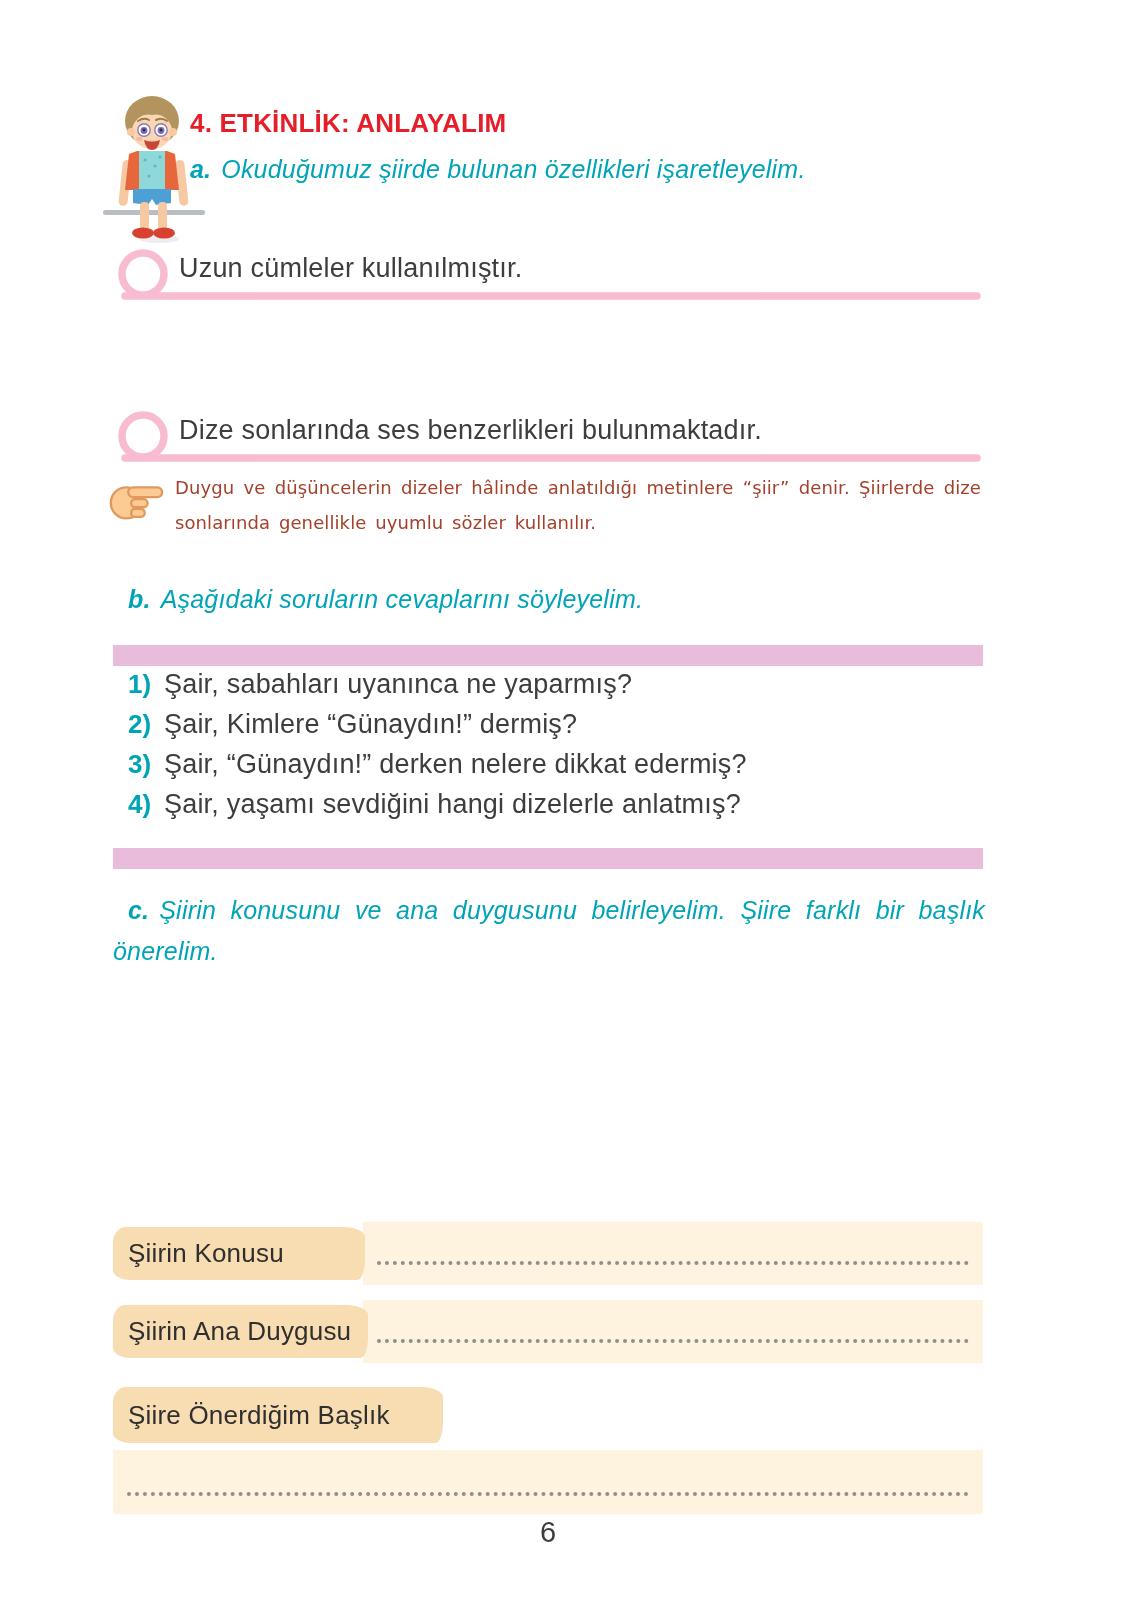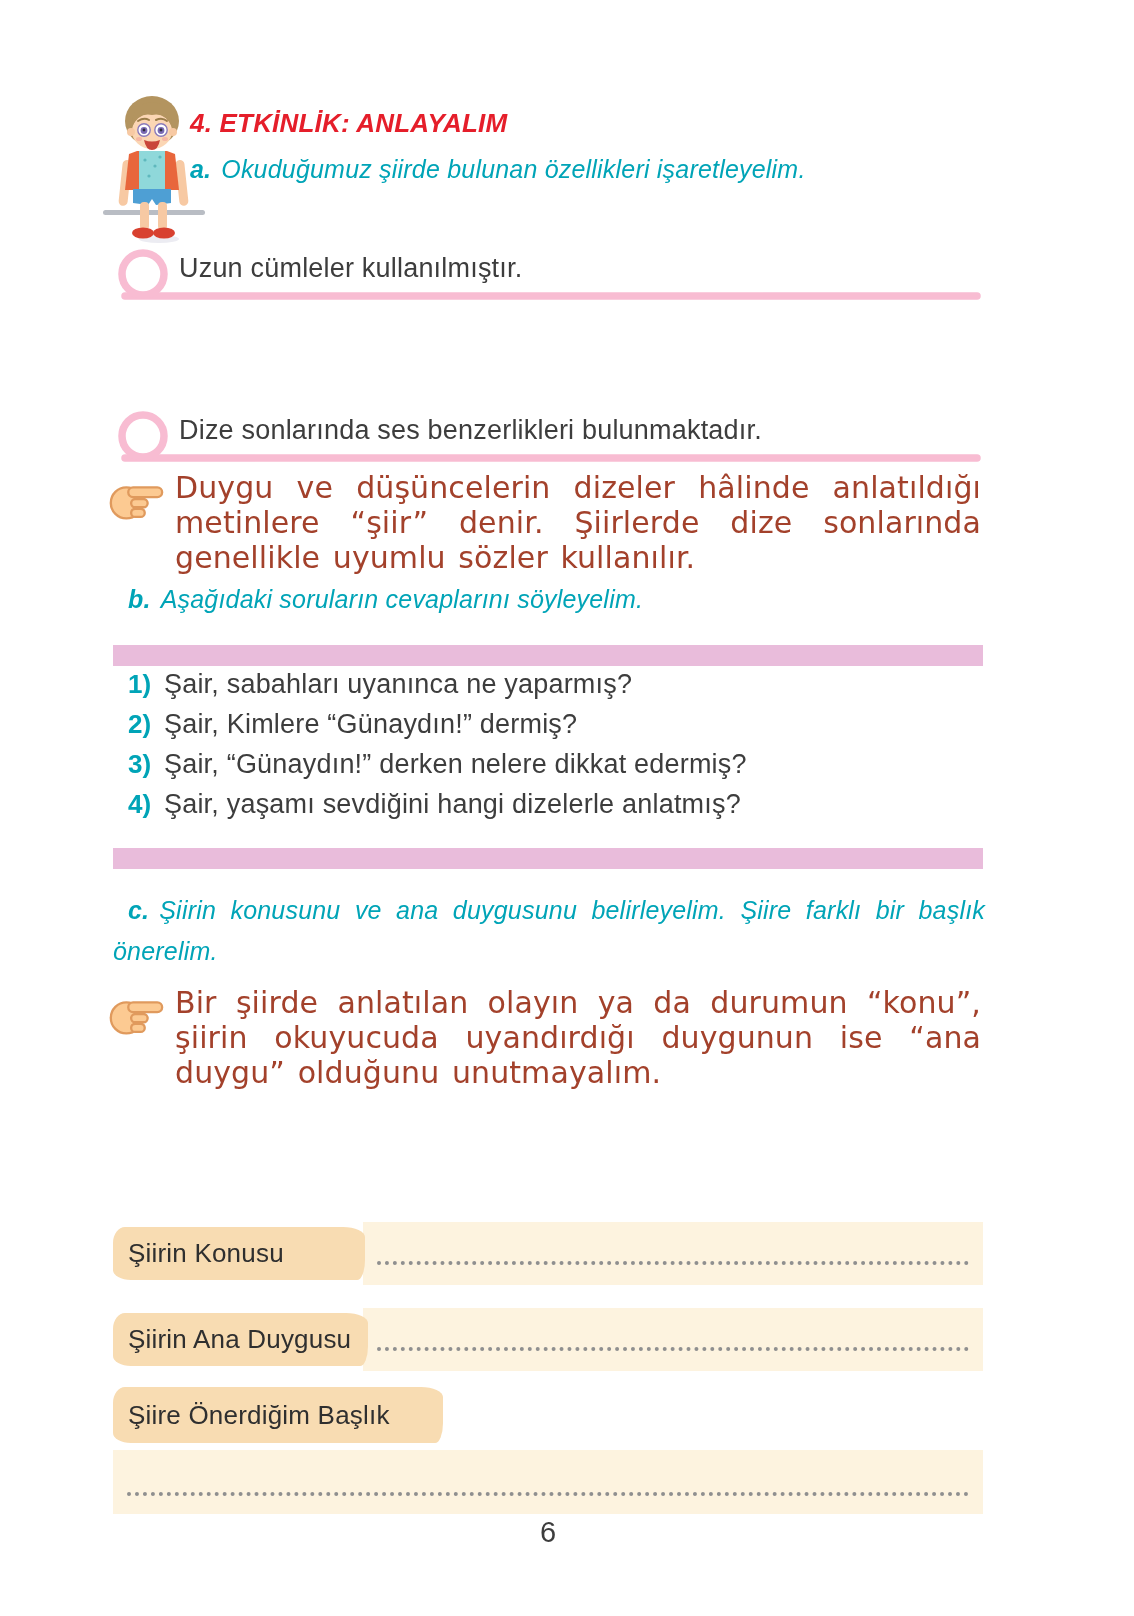--- a/index.html
+++ b/index.html
@@ -7,21 +7,21 @@
     position:relative;
     width:1134px;height:1616px;
     background:#ffffff;
     font-family:"Liberation Sans",sans-serif;
     overflow:hidden;
   }
   
   .kid{position:absolute;left:103px;top:93px;width:105px;height:152px;}
   .activity-title{
     position:absolute;left:190px;top:108px;
-    font-size:26px;font-weight:bold;font-style:italic;
+    font-size:26px;font-weight:bold;
     color:#e51e2a;letter-spacing:.2px;
   }
   .instr{
     font-size:25px;font-style:italic;color:#00a4b7;letter-spacing:.2px;
   }
   .instr .prefix{font-weight:bold;margin-right:10px;}
   .instr-a{position:absolute;left:190px;top:155px;}
   .instr-b{position:absolute;left:128px;top:585px;}
   .instr-c{
     position:absolute;left:113px;top:890px;width:872px;
@@ -33,21 +33,21 @@
   .check-label{
     position:absolute;left:66px;top:12px;
     font-size:27px;color:#3d3d3d;letter-spacing:.2px;
   }
   
   .note{position:absolute;left:113px;width:872px;}
   .note .hand{position:absolute;left:-8px;top:2px;width:62px;height:56px;}
   .note .note-text{
     margin-left:62px;width:806px;
     font-family:"DejaVu Sans",sans-serif;
-    font-size:30px;line-height:35px;color:#a3412b;
+    font-size:18px;line-height:35px;color:#a3412b;
     text-align:justify;word-spacing:3px;letter-spacing:.1px;
   }
   
   .bar{position:absolute;left:113px;width:870px;height:21px;background:#e9bcdb;}
   
   .questions{position:absolute;left:128px;top:664px;width:855px;}
   .q-row{display:flex;height:40px;align-items:center;}
   .q-num{color:#00a4b7;font-size:26px;font-weight:bold;width:36px;flex:0 0 36px;}
   .q-text{color:#3d3d3d;font-size:27px;letter-spacing:.2px;text-align:right;}
   
@@ -180,43 +180,32 @@
       <span class="q-text">Şair, yaşamı sevdiğini hangi dizelerle anlatmış?</span>
     </div>
   </div>
 
   <div class="bar" style="top:848px;"></div>
 
   <div class="instr instr-c">
     <span class="prefix">c.</span><span>Şiirin konusunu ve ana duygusunu belirleyelim. Şiire farklı bir başlık önerelim.</span>
   </div>
 
-  <div class="note" style="top:985px;">
-    <svg class="hand" viewBox="0 0 64 56">
-      <g fill="#fcca92" stroke="#e09a5d" stroke-width="2.4" stroke-linejoin="round" stroke-linecap="round">
-        <circle cx="22" cy="31" r="16"></circle>
-        <rect x="24" y="15" width="35" height="10" rx="5"></rect>
-        <rect x="27" y="27" width="17" height="8.5" rx="4.2"></rect>
-        <rect x="27" y="37" width="14" height="8.5" rx="4.2"></rect>
-      </g>
-    </svg>
-    <div class="note-text">Bir şiirde anlatılan olayın ya da durumun “konu”, şiirin okuyucuda uyandırdığı duygunun ise “ana duygu” olduğunu unutmayalım.</div>
-  </div>
 
 
   <div class="field" style="top:1222px;">
     <div class="value-box" style="left:250px;width:620px;">
       <div class="dotted"></div>
     </div>
     <div class="label-box" style="width:252px;">
       <span class="label-text">Şiirin Konusu</span>
     </div>
   </div>
 
-  <div class="field" style="top:1300px;margin-top:8px;">
+  <div class="field" style="top:1300px;">
     <div class="value-box" style="left:250px;width:620px;">
       <div class="dotted"></div>
     </div>
     <div class="label-box" style="width:255px;">
       <span class="label-text">Şiirin Ana Duygusu</span>
     </div>
   </div>
 
   <div class="field" style="top:1385px;height:60px;">
     <div class="label-box" style="width:330px;height:56px;top:2px;">

